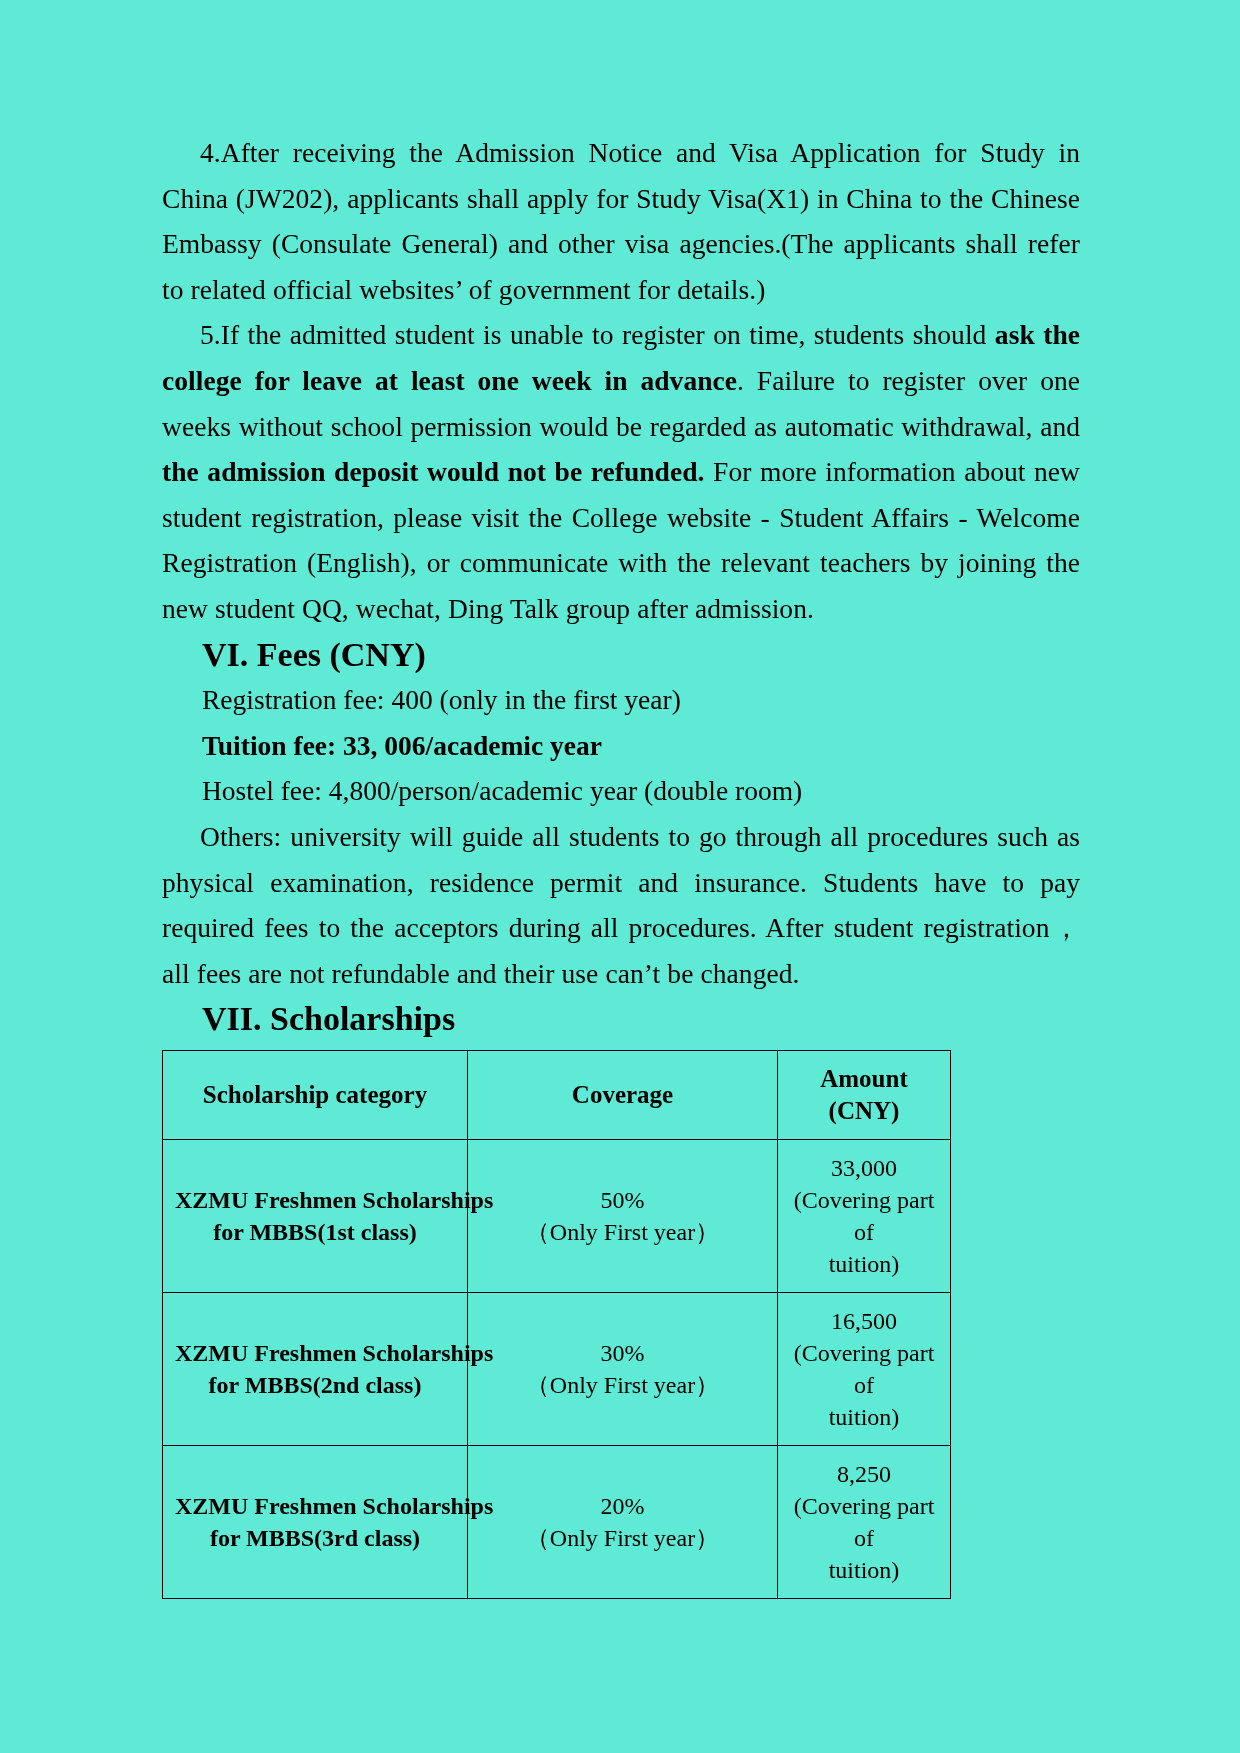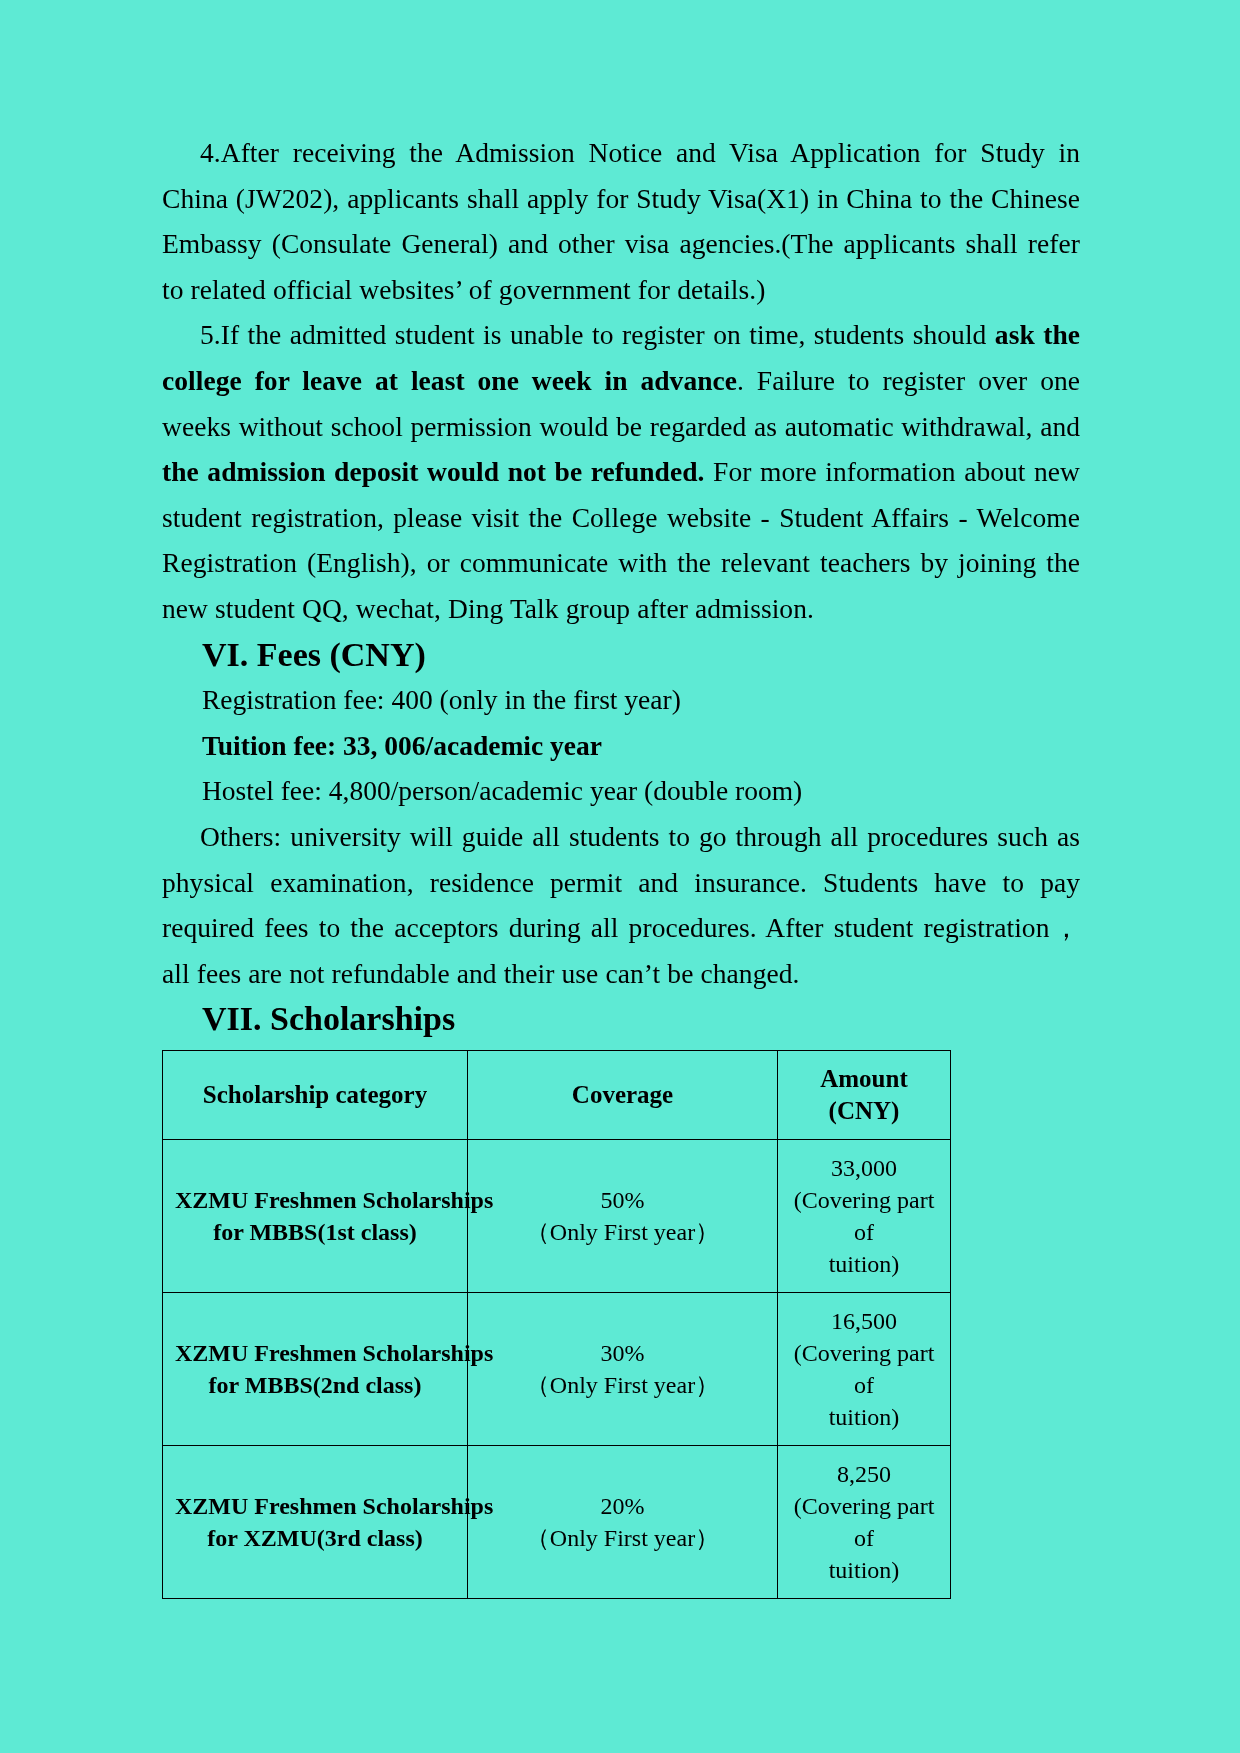--- a/index.html
+++ b/index.html
@@ -162,21 +162,21 @@
         </td>
         <td class="amt">
           <div>16,500</div>
           <div>(Covering part of</div>
           <div>tuition)</div>
         </td>
       </tr>
       <tr>
         <td class="cat">
           <div class="nowrapline">XZMU Freshmen Scholarships</div>
-          <div class="nowrapline">for XZMU(3rd class)</div>
+          <div class="nowrapline">for MBBS(3rd class)</div>
         </td>
         <td class="cov">
           <div>20%</div>
           <div>（Only First year）</div>
         </td>
         <td class="amt">
           <div>8,250</div>
           <div>(Covering part of</div>
           <div>tuition)</div>
         </td>

